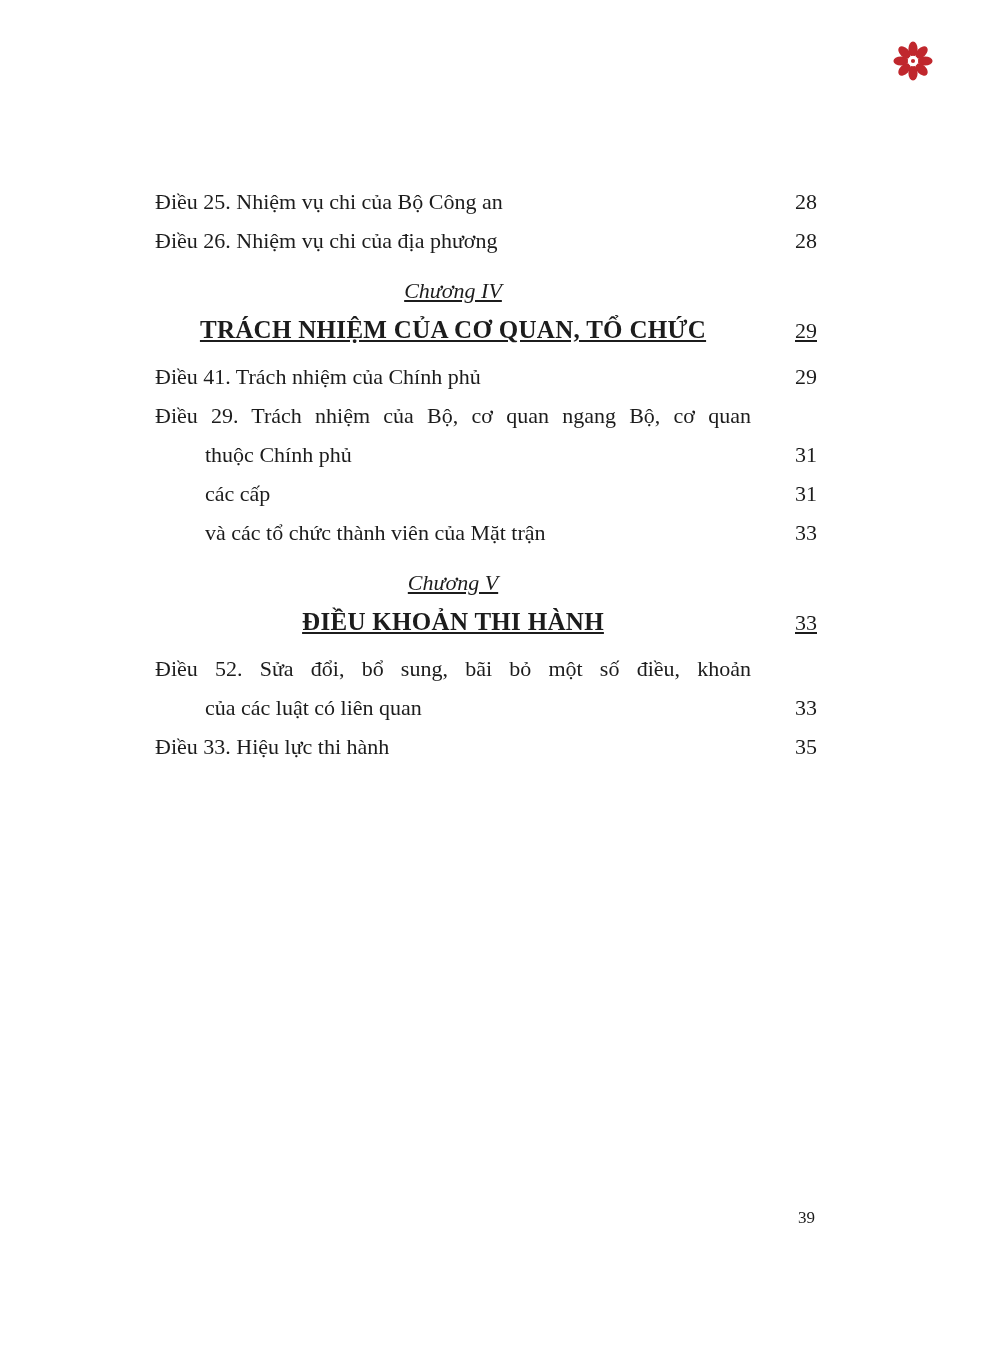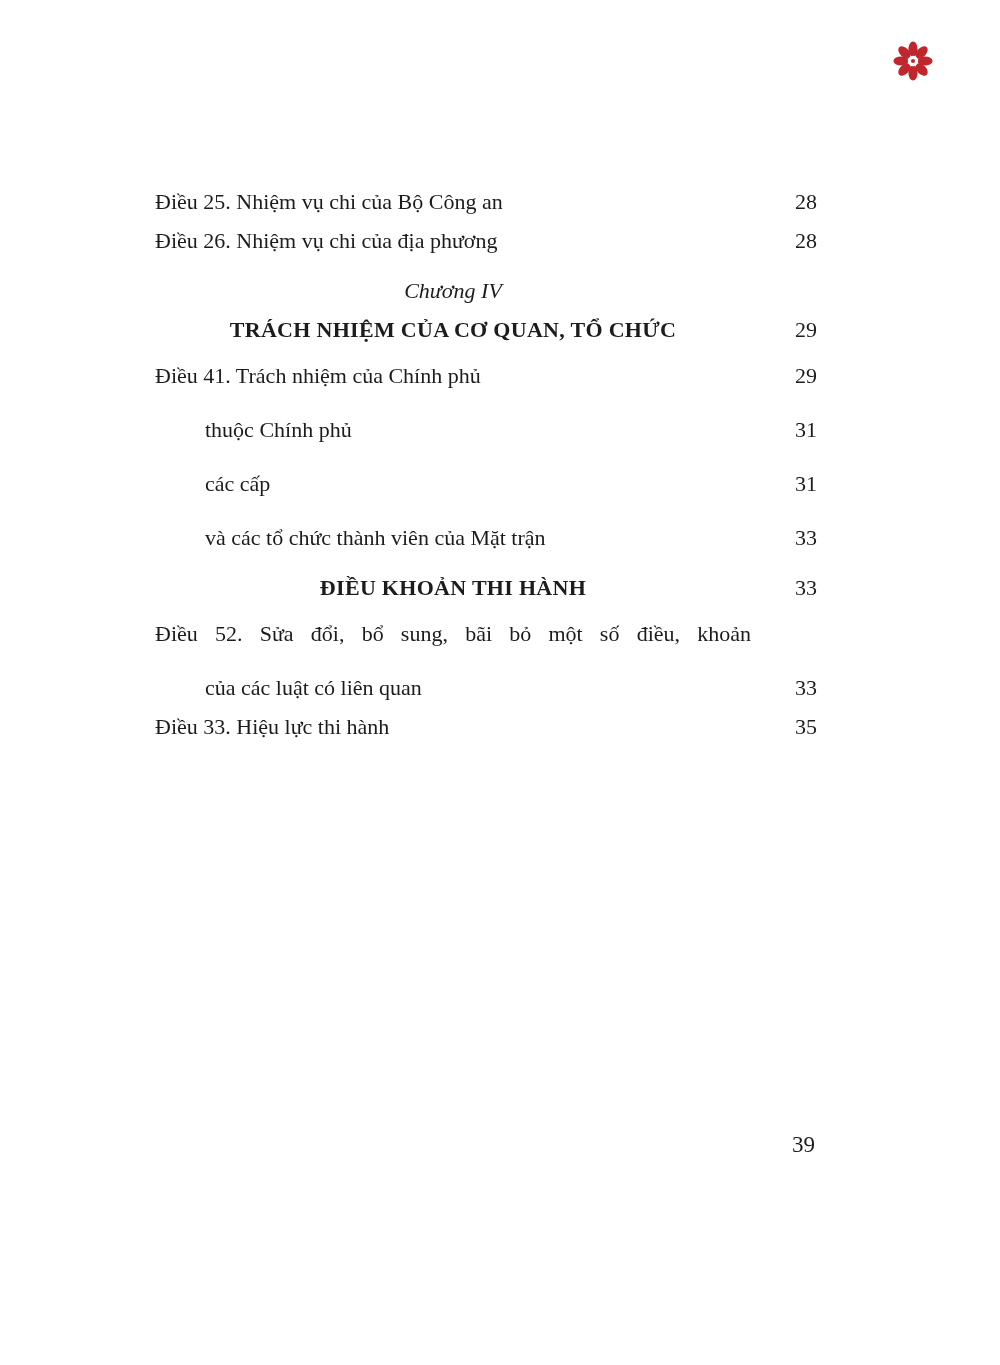--- a/index.html
+++ b/index.html
@@ -39,45 +39,45 @@
   .text {
     flex: 1 1 auto;
     padding-right: 14px;
   }
   .text.justify {
     text-align: justify;
     text-align-last: justify;
   }
   .text.indent {
     padding-left: 50px;
-    margin-top: 15px;
   }
   .page-num {
     flex: 0 0 52px;
     text-align: right;
   }
   .chapter {
     margin: 11px 0 7px 0;
+    text-decoration: underline;
   }
   .chapter-label {
     font-style: italic;
     text-align: center;
     padding-right: 66px;
   }
   .chapter-title-row .text {
     text-align: center;
     font-weight: bold;
-    font-size: 22px;
+    font-size: 25px;
     letter-spacing: 0.3px;
   }
   .footer-page {
     position: absolute;
-    top: 1132px;
+    top: 1208px;
     right: 185px;
-    font-size: 23px;
+    font-size: 17px;
   }
 </style>
 </head>
 <body>
 
 <div class="page">
 
   <div class="ornament" style="color: rgb(192, 39, 45);">
     <svg viewBox="0 0 40 40" width="46" height="46" aria-hidden="true">
       <g fill="currentColor">
@@ -116,37 +116,42 @@
         </div>
       </div>
       <div class="entry">
         <div class="row">
           <div class="text">Điều 41. Trách nhiệm của Chính phủ</div>
           <div class="page-num">29</div>
         </div>
       </div>
       <div class="entry">
         <div class="row">
+          <div class="text justify">Điều 29. Trách nhiệm của Bộ, cơ quan ngang Bộ, cơ quan</div>
+          <div class="page-num"></div>
+        </div>
+        <div class="row">
           <div class="text indent">thuộc Chính phủ</div>
           <div class="page-num">31</div>
         </div>
       </div>
       <div class="entry">
         <div class="row">
           <div class="text indent">các cấp</div>
           <div class="page-num">31</div>
         </div>
       </div>
       <div class="entry">
         <div class="row">
           <div class="text indent">và các tổ chức thành viên của Mặt trận</div>
           <div class="page-num">33</div>
         </div>
       </div>
       <div class="chapter">
+        <div class="chapter-label">Chương V</div>
         <div class="row chapter-title-row">
           <div class="text">ĐIỀU KHOẢN THI HÀNH</div>
           <div class="page-num">33</div>
         </div>
       </div>
       <div class="entry">
         <div class="row">
           <div class="text justify">Điều 52. Sửa đổi, bổ sung, bãi bỏ một số điều, khoản</div>
           <div class="page-num"></div>
         </div>

